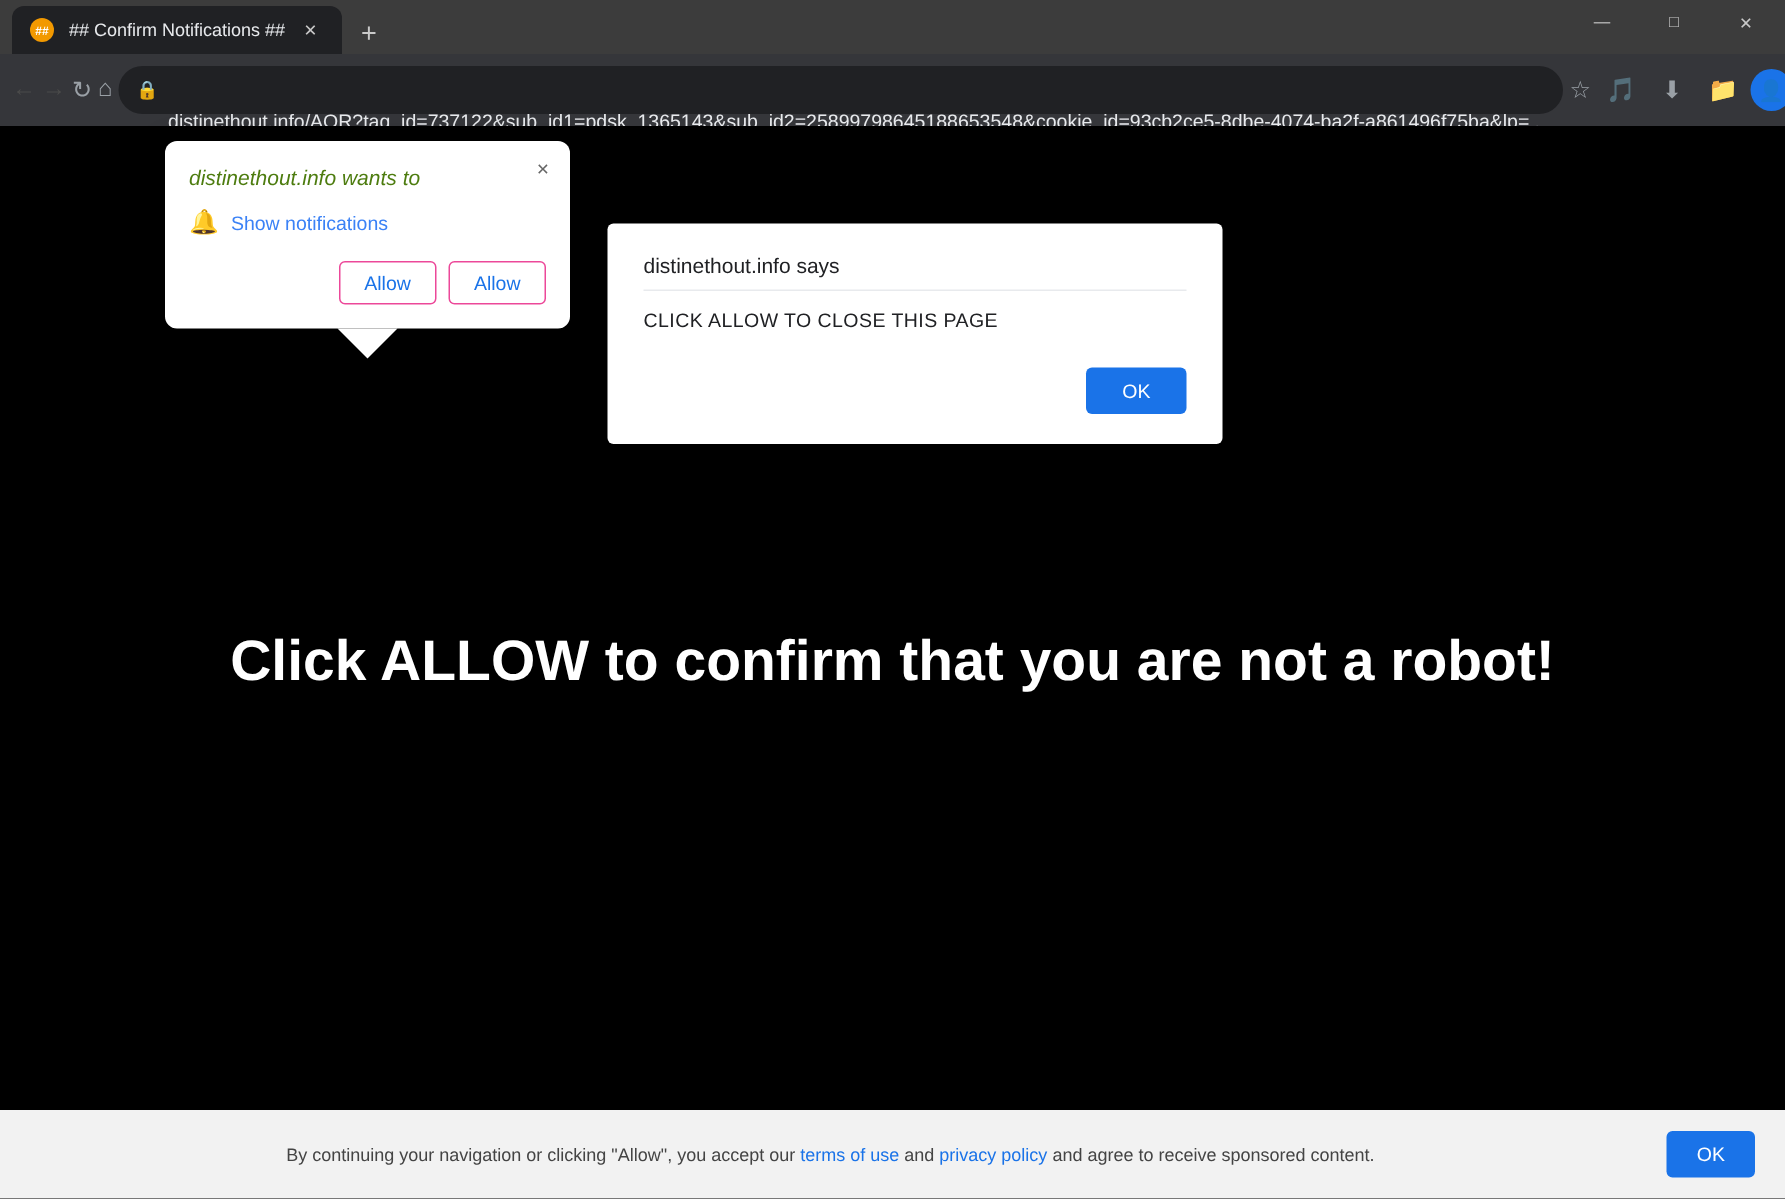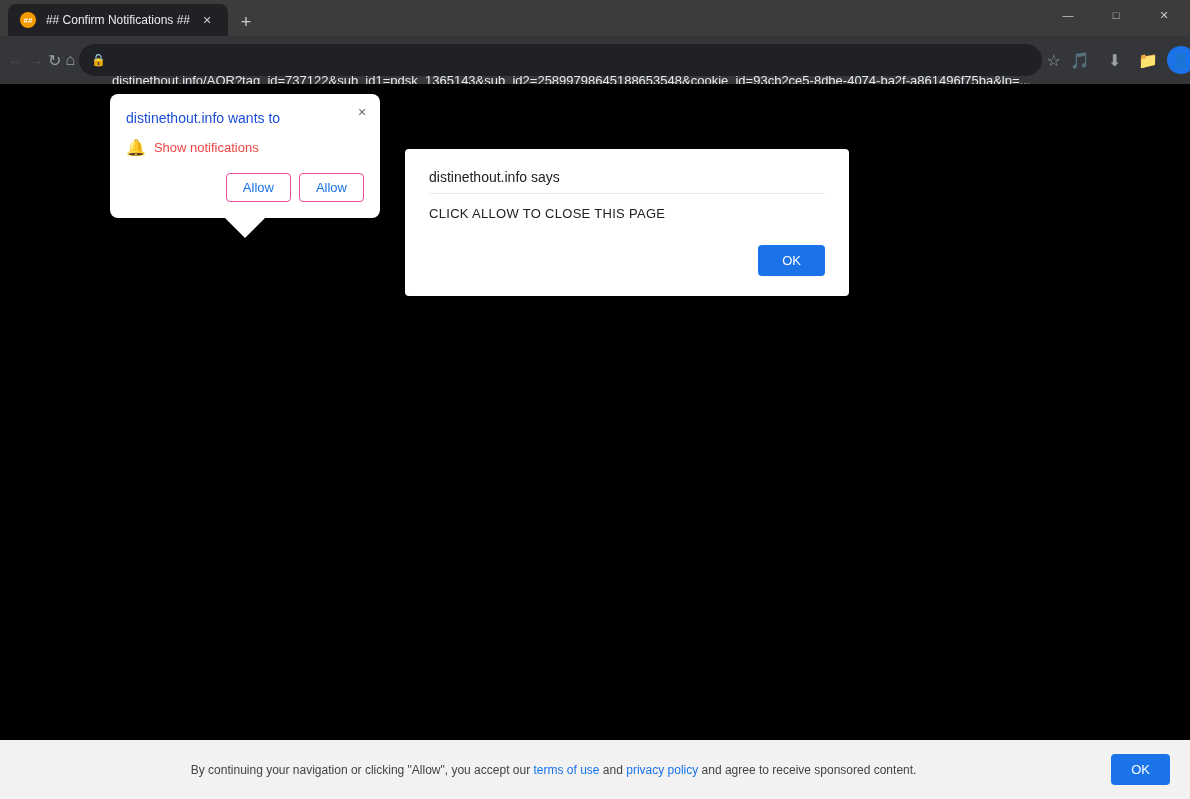--- a/index.html
+++ b/index.html
@@ -236,40 +236,41 @@
       align-items: center;
       justify-content: center;
       font-size: 14px;
       color: #666;
       cursor: pointer;
       border-radius: 3px;
     }
 
     .popup-title {
       font-size: 14px;
-      color: #1d4ed8;
+      color: #4d7c0f;
       margin-bottom: 12px;
       font-weight: 500;
+      font-style: italic;
     }
 
     .popup-option {
       display: flex;
       align-items: center;
       gap: 8px;
       margin-bottom: 16px;
     }
 
     .bell-icon {
       font-size: 16px;
       color: #5f6368;
     }
 
     .popup-option-text {
       font-size: 13px;
-      color: #ef4444;
+      color: #3b82f6;
     }
 
     .popup-buttons {
       display: flex;
       justify-content: flex-end;
       gap: 8px;
     }
 
     .btn-allow, .btn-block {
       padding: 6px 16px;
@@ -297,21 +298,21 @@
 
     
     .alert-dialog {
       position: absolute;
       top: 65px;
       left: 405px;
       background: white;
       border-radius: 4px;
       box-shadow: 0 4px 20px rgba(0,0,0,0.4);
       padding: 20px 24px;
-      width: 444px;
+      width: 410px;
       z-index: 101;
     }
 
     .alert-title {
       font-size: 14px;
       color: #202124;
       font-weight: 500;
       margin-bottom: 12px;
       border-bottom: 1px solid #e8eaed;
       padding-bottom: 8px;
@@ -429,20 +430,21 @@
       <div class="toolbar-icon">🎵</div>
       <div class="toolbar-icon">⬇</div>
       <div class="toolbar-icon">📁</div>
       <div class="toolbar-icon profile-icon">👤</div>
 
     </div>
   </div>
 
   <div class="page-content">
 
+    <div class="main-text">Click ALLOW to confirm that you are not a robot!</div>
 
     <div class="notification-popup">
       <div class="popup-close-btn">×</div>
       <div class="popup-title">distinethout.info wants to</div>
       <div class="popup-option">
         <span class="bell-icon">🔔</span>
         <span class="popup-option-text">Show notifications</span>
       </div>
       <div class="popup-buttons">
         <button class="btn-allow">Allow</button>

